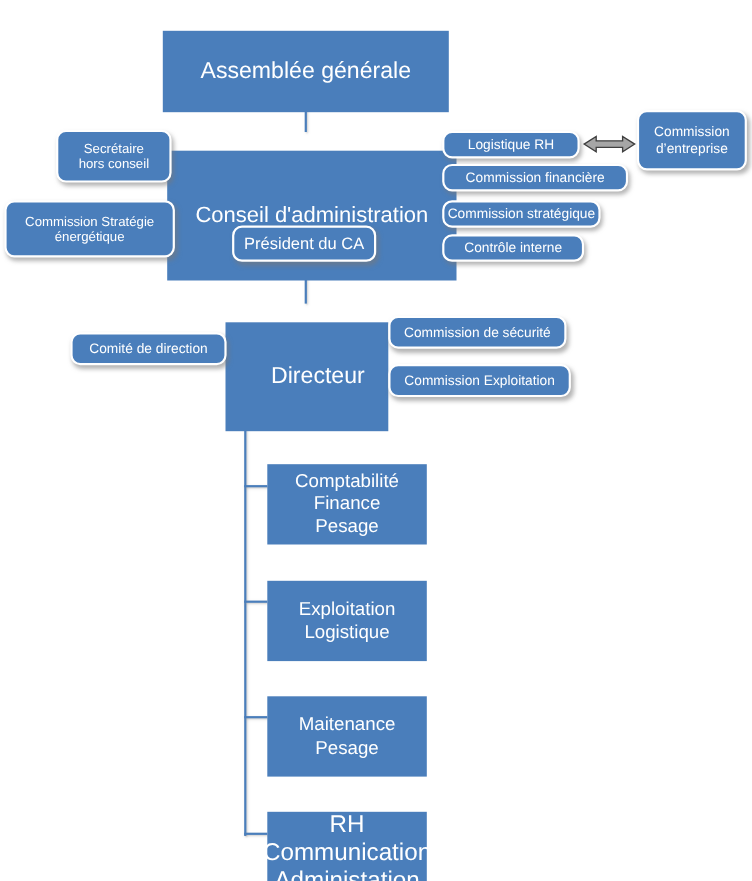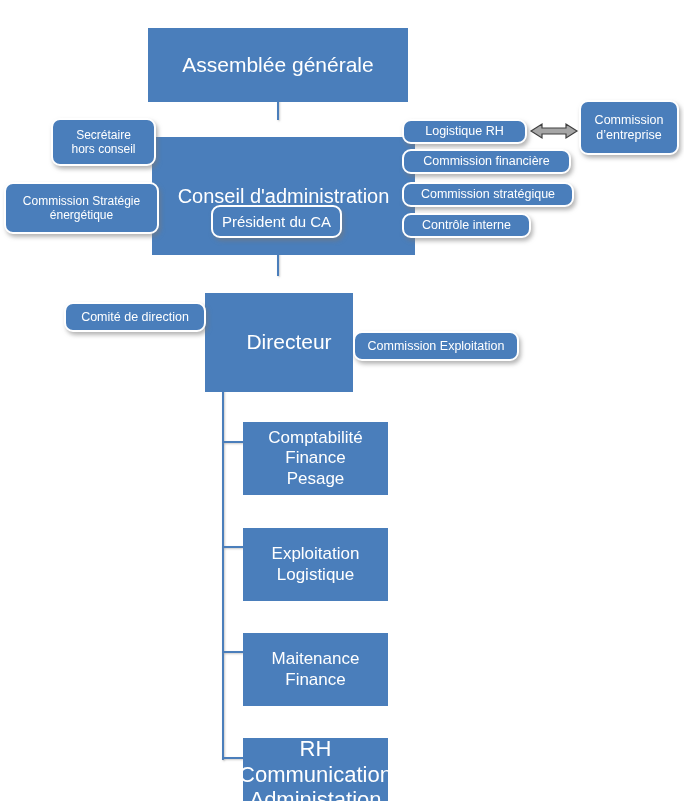--- a/index.html
+++ b/index.html
@@ -98,47 +98,48 @@
 
   <div class="pill" style="left:4px; top:182px; width:155px; height:52px; font-size:12px;">Commission Stratégie
 énergétique</div>
 
   <div class="pill" style="left:211px; top:205px; width:131px; height:33px; font-size:15px;">Président du CA</div>
 
   <div class="pill" style="left:402px; top:119px; width:125px; height:25px; font-size:12.5px;">Logistique RH</div>
 
   <div class="pill" style="left:402px; top:149px; width:169px; height:25px; font-size:12.5px;">Commission financière</div>
 
-  <div class="pill" style="left:402px; top:182px; width:172px; height:25px; font-size:12.5px;">Commission stratégique</div>
+  <div class="pill" style="left:402px; top:182px; width:144px; height:25px; font-size:12.5px;">Commission stratégique</div>
 
   <div class="pill" style="left:402px; top:213px; width:129px; height:25px; font-size:12.5px;">Contrôle interne</div>
 
   <div class="pill" style="left:579px; top:100px; width:100px; height:55px; font-size:12.5px;">Commission
 d’entreprise</div>
 
   <div class="dbl-arrow" style="left:529px; top:121px; width:50px; height:20px;">
     <svg width="50" height="20" viewBox="0 0 50 20">
       <polygon points="2,10 13,3 13,7 37,7 37,3 48,10 37,17 37,13 13,13 13,17" fill="#a6a6a6" stroke="#404040" stroke-width="1.2" stroke-linejoin="miter"></polygon>
     </svg>
   </div>
 
   <div class="node" style="left:205px; top:276px; width:148px; height:99px; font-size:21px;padding-left:20px;">Directeur</div>
 
   <div class="pill" style="left:64px; top:302px; width:142px; height:30px; font-size:12.5px;">Comité de direction</div>
 
+  <div class="pill" style="left:353px; top:287px; width:162px; height:30px; font-size:12.5px;">Commission de sécurité</div>
 
   <div class="pill" style="left:353px; top:331px; width:166px; height:30px; font-size:12.5px;">Commission Exploitation</div>
 
   <div class="node" style="left:243px; top:405px; width:145px; height:73px; font-size:17px;">Comptabilité
 Finance
 Pesage</div>
 
   <div class="node" style="left:243px; top:511px; width:145px; height:73px; font-size:17px;">Exploitation
 Logistique</div>
 
   <div class="node" style="left:243px; top:616px; width:145px; height:73px; font-size:17px;">Maitenance
-Finance</div>
+Pesage</div>
 
   <div class="node" style="left:243px; top:721px; width:145px; height:73px; font-size:22px;">RH
 Communication
 Administation</div>
 
 </div>
 
 </body></html>

